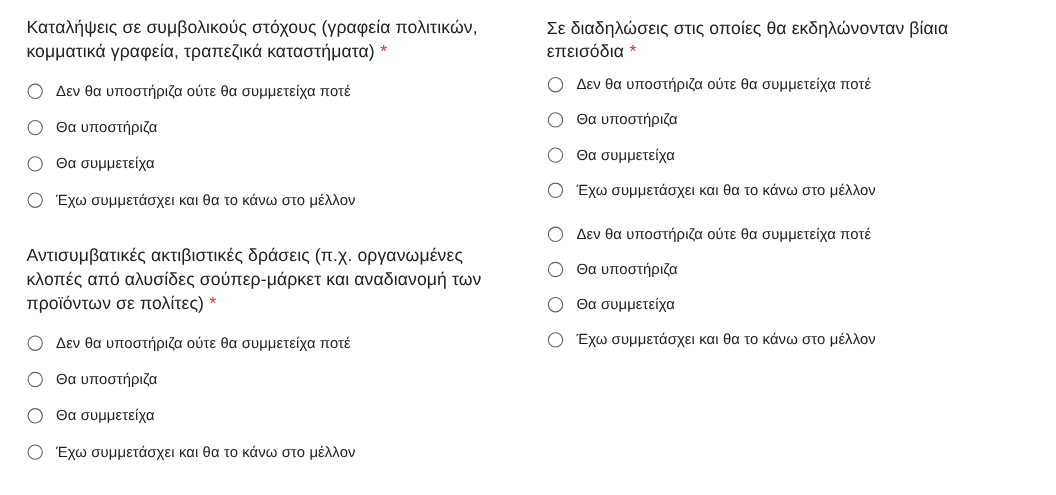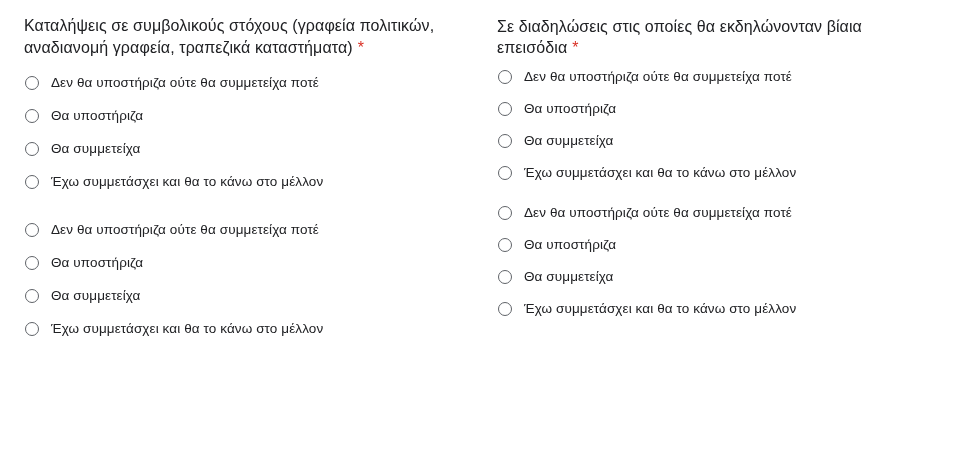--- a/index.html
+++ b/index.html
@@ -60,21 +60,21 @@
     letter-spacing: 0.1px;
   }
 </style>
 </head>
 <body>
 
 <div class="page">
 
   <section class="q col-left" id="q1">
     <h2 class="q-title"><span class="t">Καταλήψεις σε συμβολικούς στόχους (γραφεία πολιτικών,
-αναδιανομή γραφεία, τραπεζικά καταστήματα)</span><span class="req">*</span></h2>
+κομματικά γραφεία, τραπεζικά καταστήματα)</span><span class="req">*</span></h2>
     <div class="opts">
       <div class="opt">
         <span class="radio"></span>
         <span class="opt-label">Δεν θα υποστήριζα ούτε θα συμμετείχα ποτέ</span>
       </div>
       <div class="opt">
         <span class="radio"></span>
         <span class="opt-label">Θα υποστήριζα</span>
       </div>
       <div class="opt">
@@ -105,20 +105,23 @@
         <span class="opt-label">Θα συμμετείχα</span>
       </div>
       <div class="opt">
         <span class="radio"></span>
         <span class="opt-label">Έχω συμμετάσχει και θα το κάνω στο μέλλον</span>
       </div>
     </div>
   </section>
 
   <section class="q col-left" id="q3">
+    <h2 class="q-title"><span class="t">Αντισυμβατικές ακτιβιστικές δράσεις (π.χ. οργανωμένες
+κλοπές από αλυσίδες σούπερ-μάρκετ και αναδιανομή των
+προϊόντων σε πολίτες)</span><span class="req">*</span></h2>
     <div class="opts">
       <div class="opt">
         <span class="radio"></span>
         <span class="opt-label">Δεν θα υποστήριζα ούτε θα συμμετείχα ποτέ</span>
       </div>
       <div class="opt">
         <span class="radio"></span>
         <span class="opt-label">Θα υποστήριζα</span>
       </div>
       <div class="opt">

